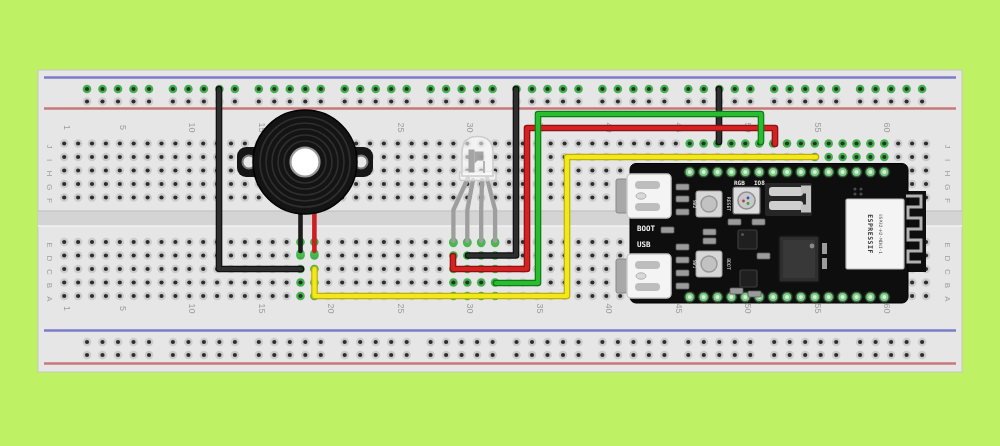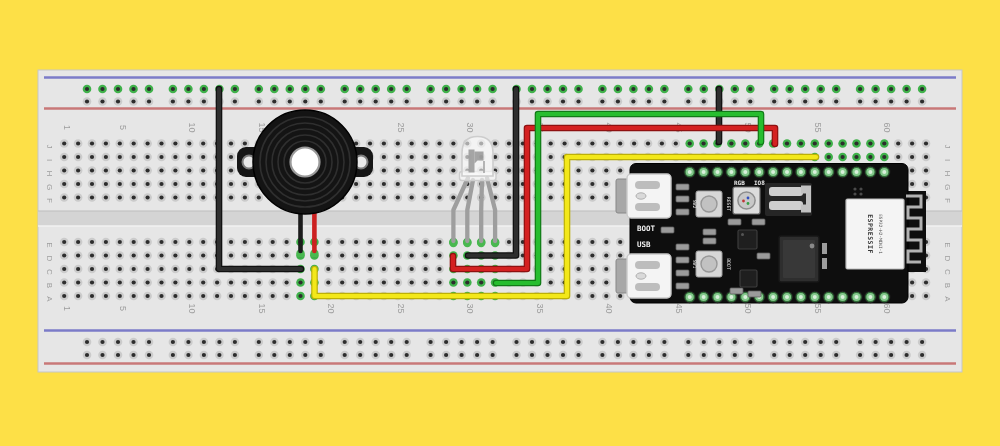--- a/index.html
+++ b/index.html
@@ -1,16 +1,16 @@
 <!DOCTYPE html>
 <html><head>
 <meta charset="utf-8">
 <style>
   html,body{margin:0;padding:0;background:#ffffff;}
-  .stage{position:relative;width:1000px;height:446px;background:#fde047;overflow:hidden;
+  .stage{position:relative;width:1000px;height:446px;background:#bef264;overflow:hidden;
          font-family:"Liberation Sans",sans-serif;}
   .stage svg{position:absolute;left:0;top:0;}
   .watermark{position:absolute;left:384px;top:302px;font-size:27px;line-height:1.05;
              font-family:"Liberation Sans",sans-serif;font-weight:400;letter-spacing:.5px;
              white-space:nowrap;user-select:none;}
   .bb-label{font-family:"Liberation Sans",sans-serif;}
   .pcb-label{font-family:"DejaVu Sans Mono",monospace;}
 </style>
 </head>
 <body>

